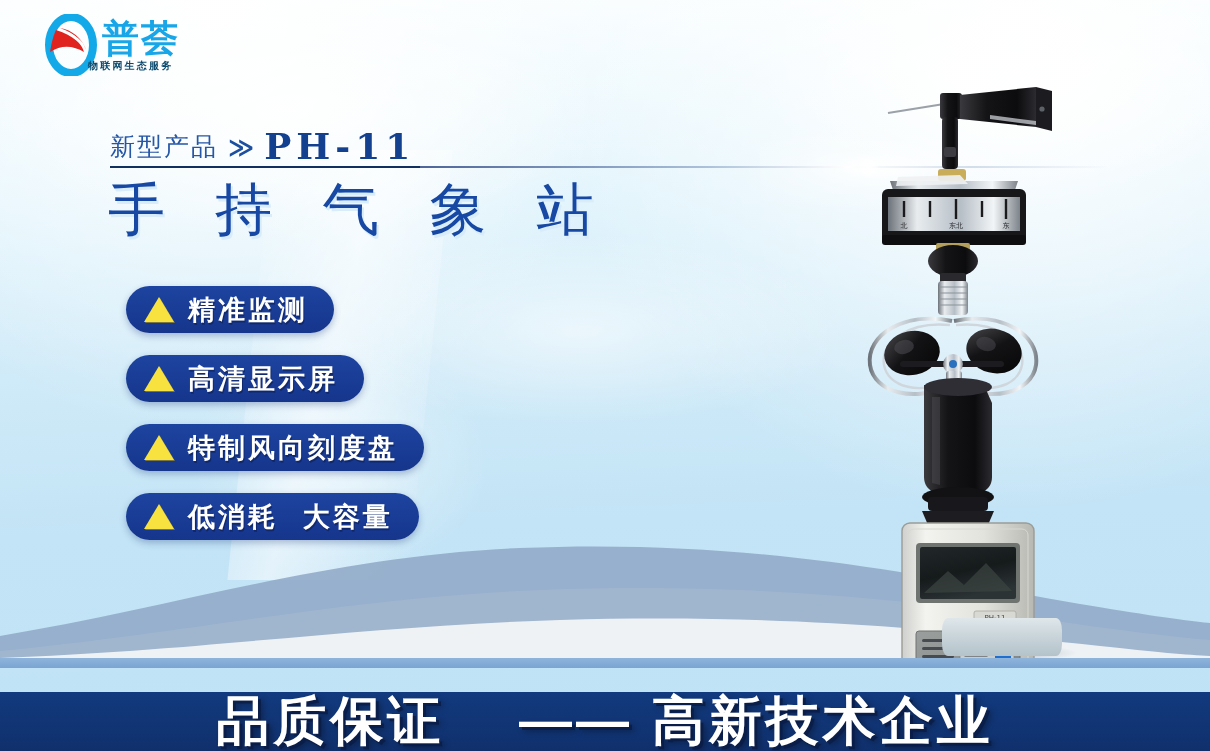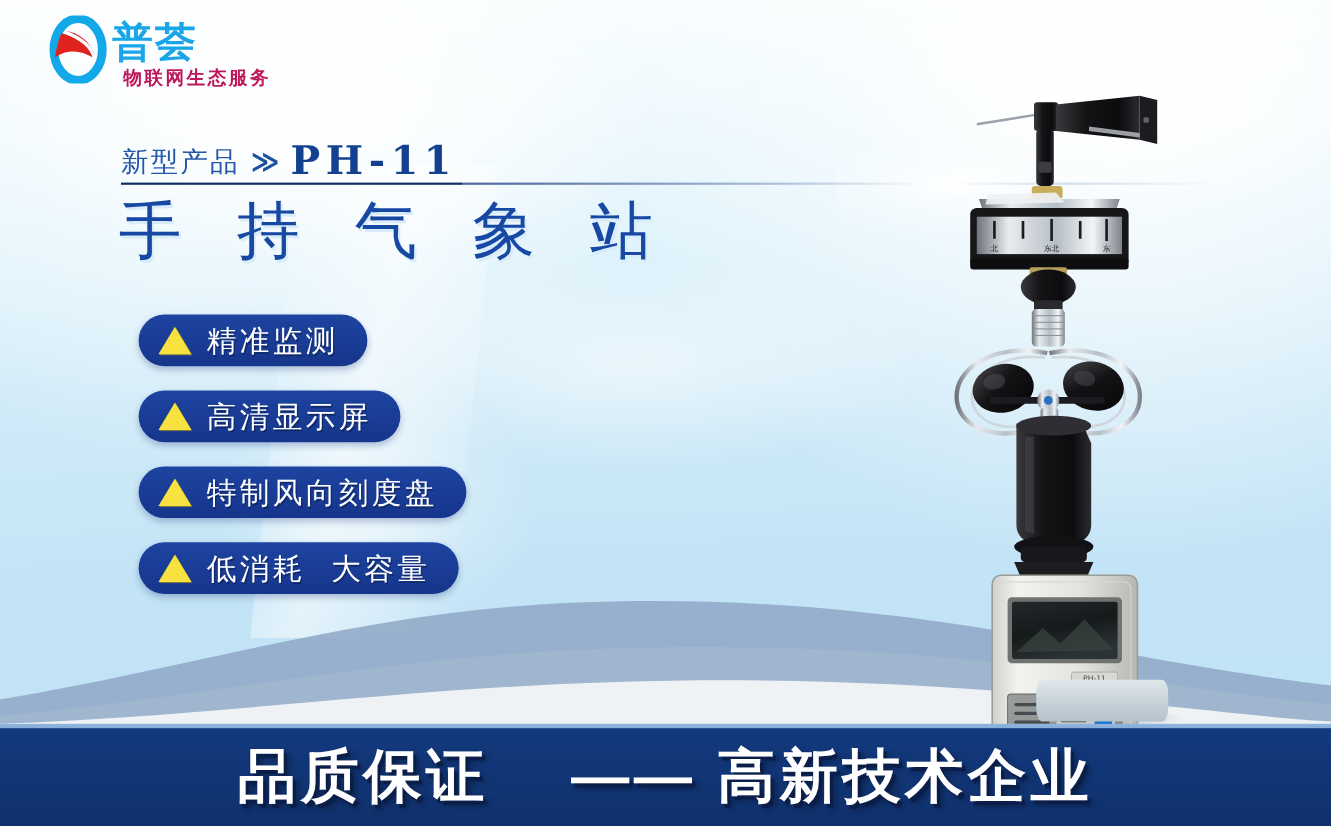--- a/index.html
+++ b/index.html
@@ -57,41 +57,41 @@
   
   .wave-wrap{position:absolute;left:0;bottom:85px;width:1210px;height:180px;}
   .wave-svg{position:absolute;left:0;bottom:0;width:1210px;height:180px;}
 
   
   .footer-strip{
     position:absolute;left:0;bottom:83px;width:1210px;height:10px;
     background:linear-gradient(180deg,#8fb4dc 0%,#7aa4d2 100%);
   }
   .footer{
-    position:absolute;left:0;bottom:0;width:1210px;height:89px;
+    position:absolute;left:0;bottom:0;width:1210px;height:59px;
     background:linear-gradient(180deg,#123a7e 0%,#10306c 100%);
     display:flex;align-items:center;justify-content:center;margin-top:12px;
   }
   .footer-text{
     color:#ffffff;font-size:53px;font-weight:bold;letter-spacing:4px;
     white-space:pre;
     text-shadow:3px 3px 0 rgba(10,28,70,.85), 5px 4px 6px rgba(0,0,0,.35);
   }
 
   
   .logo{position:absolute;left:40px;top:12px;width:220px;height:70px;}
   .logo-mark{position:absolute;left:0;top:2px;width:62px;height:62px;}
   .logo-name{
     position:absolute;left:62px;top:2px;
     font-size:37px;font-weight:bold;color:#18a6e8;letter-spacing:2px;
     font-family:Liberation Sans, sans-serif;
   }
   .logo-tag{
-    position:absolute;left:72px;top:47px;
-    font-size:17px;color:#be185d;letter-spacing:2.2px;font-weight:bold;
+    position:absolute;left:48px;top:47px;
+    font-size:10px;color:#0c4a6e;letter-spacing:2.2px;font-weight:bold;
     font-family:"DejaVu Sans","Liberation Sans",sans-serif;
   }
 
   
   .kicker{
     position:absolute;left:110px;top:129px;
     display:flex;align-items:flex-end;gap:8px;
     color:#1b4a9e;
   }
   .kicker-cn{
@@ -125,21 +125,21 @@
     box-shadow:0 3px 7px rgba(20,50,120,.3);
     width:max-content;
   }
   .pill-tri{
     width:0;height:0;border-left:15px solid transparent;border-right:15px solid transparent;
     border-bottom:25px solid #f7e23f;
     filter:drop-shadow(1px 1px 0 rgba(190,160,20,.6));
     flex:0 0 auto;
   }
   .pill-label{
-    color:#ffffff;font-size:27px;font-weight:normal;letter-spacing:3px;white-space:pre;
+    color:#ffffff;font-size:27px;font-weight:bold;letter-spacing:3px;white-space:pre;
     font-family:"DejaVu Sans","Liberation Sans",sans-serif;
     text-shadow:1px 2px 0 rgba(12,32,86,.65);
   }
 
   
   .product{position:absolute;left:840px;top:85px;width:290px;height:575px;}
   .prod-svg{width:100%;height:100%;}
   .pedestal{
     position:absolute;left:942px;top:618px;width:120px;height:38px;
     background:linear-gradient(180deg,#dfe7ea 0%,#c6d2d8 55%,#b4c2ca 100%);

